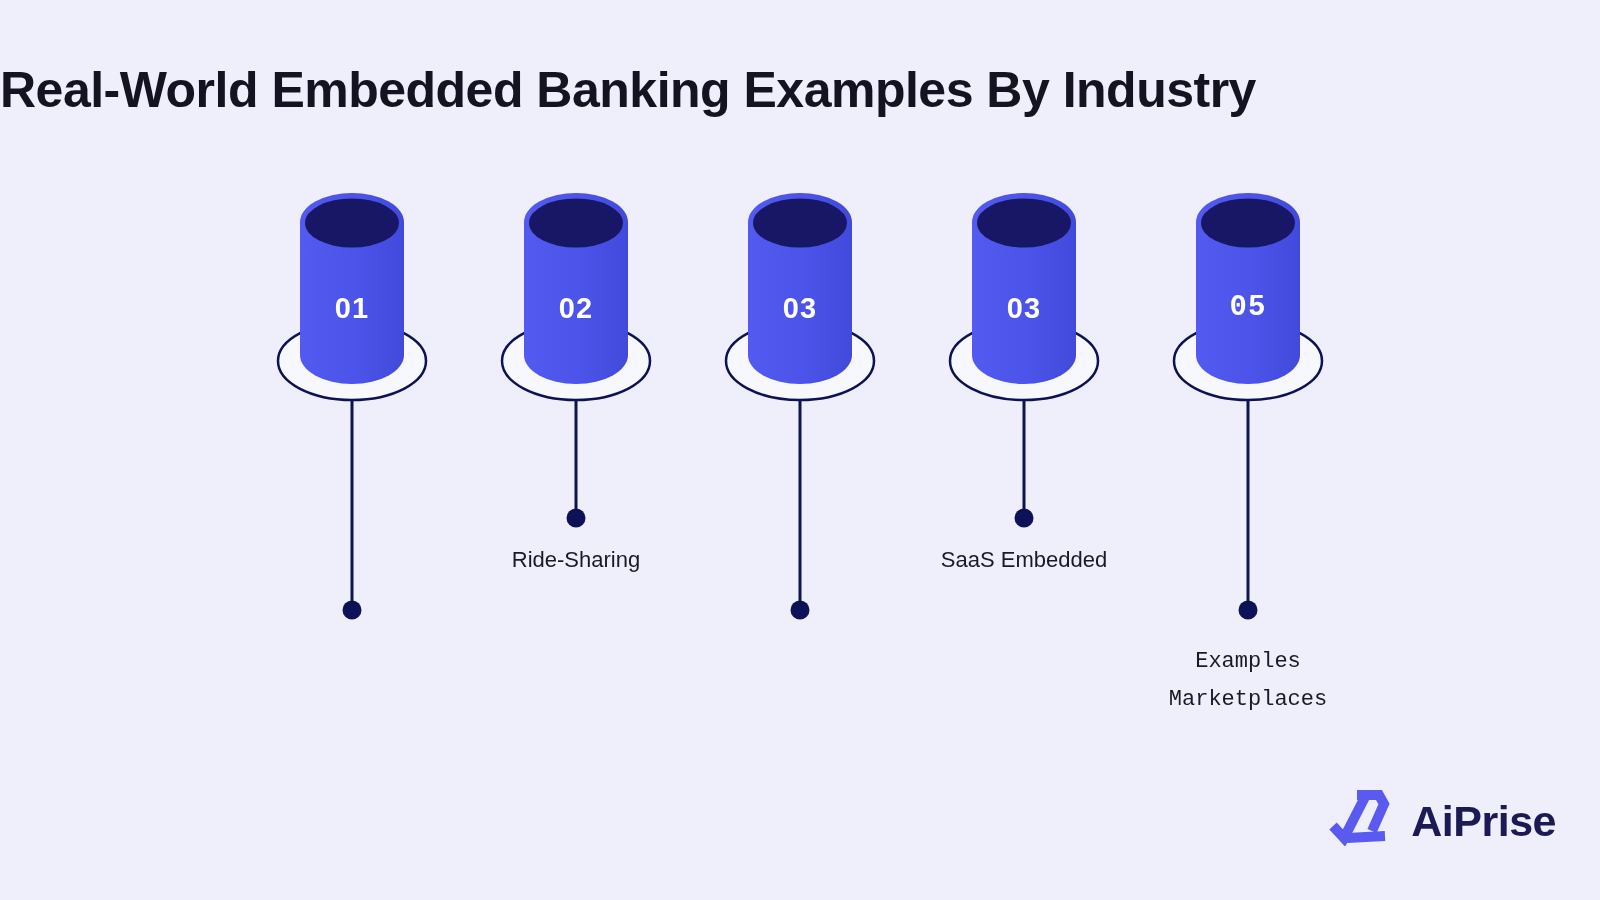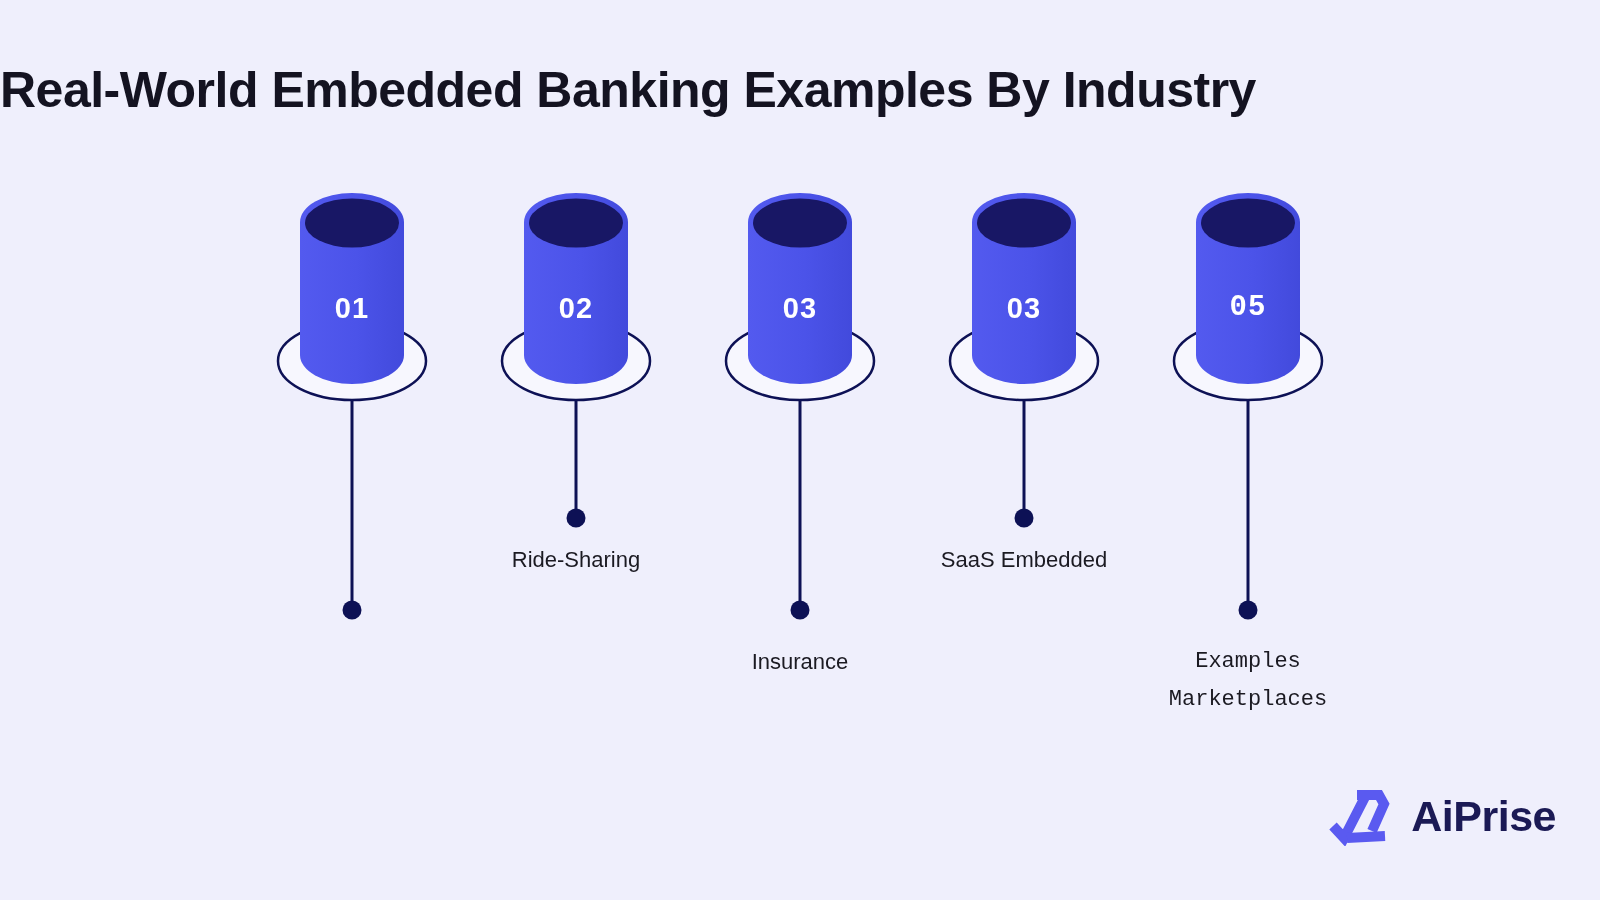--- a/index.html
+++ b/index.html
@@ -45,21 +45,21 @@
   .step-label{
     position:absolute;left:-3px;width:230px;
     text-align:center;
     font-size:22px;line-height:38px;font-weight:400;
     color:var(--label-text);
   }
   .step-label.long{top:463px;}
   .step-label.short{top:361px;}
   .brand{
     position:absolute;right:44px;top:786px;
-    display:flex;align-items:center;gap:20px;
+    display:flex;align-items:flex-end;gap:20px;
   }
   .brand-name{
     font-size:43px;font-weight:700;letter-spacing:-0.5px;
     color:var(--logo-text);
   }
 </style>
 </head>
 <body>
 
 <div class="canvas">
@@ -114,21 +114,20 @@
         <ellipse cx="112" cy="181" rx="74" ry="39" fill="var(--base-fill)" stroke="var(--outline)" stroke-width="2.5"></ellipse>
 
         <line class="connector-line" x1="112" y1="220" x2="112" y2="430" stroke="var(--outline)" stroke-width="3"></line>
         <circle class="connector-dot" cx="112" cy="430" r="9.5" fill="var(--outline)"></circle>
 
         <path d="M60 42 V175 A52 29 0 0 0 164 175 V42 A52 29 0 0 0 60 42 Z" fill="url(#cylGrad)"></path>
 
         <ellipse cx="112" cy="43" rx="47" ry="24.5" fill="var(--cylinder-top)"></ellipse>
       </svg>
       <div class="step-number">03</div>
-      <div class="step-label long">Insurance</div>
     </div>
 
     <div class="step-col" style="left: 912px;">
       <svg class="cyl" width="224" height="460" viewBox="0 0 224 460">
 
         <ellipse cx="112" cy="181" rx="74" ry="39" fill="var(--base-fill)" stroke="var(--outline)" stroke-width="2.5"></ellipse>
 
         <line class="connector-line" x1="112" y1="220" x2="112" y2="338" stroke="var(--outline)" stroke-width="3"></line>
         <circle class="connector-dot" cx="112" cy="338" r="9.5" fill="var(--outline)"></circle>
 

